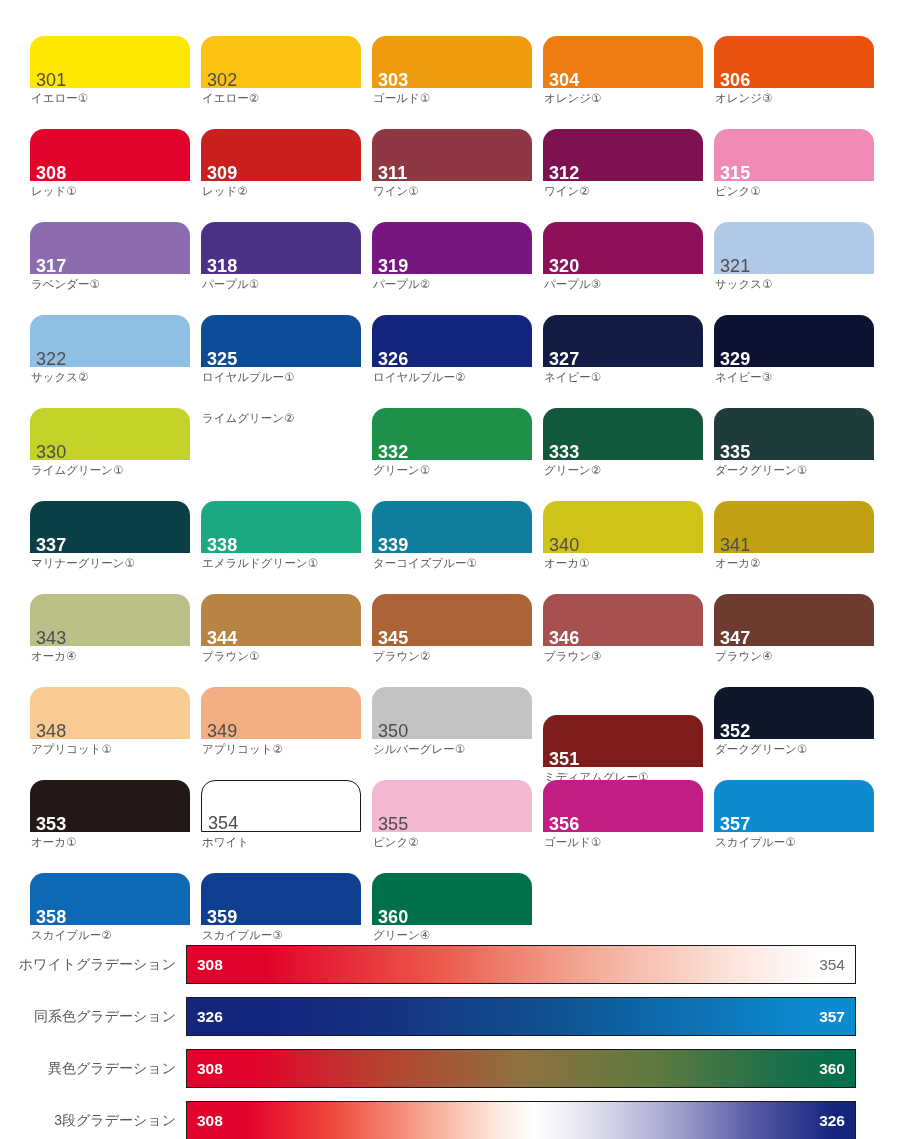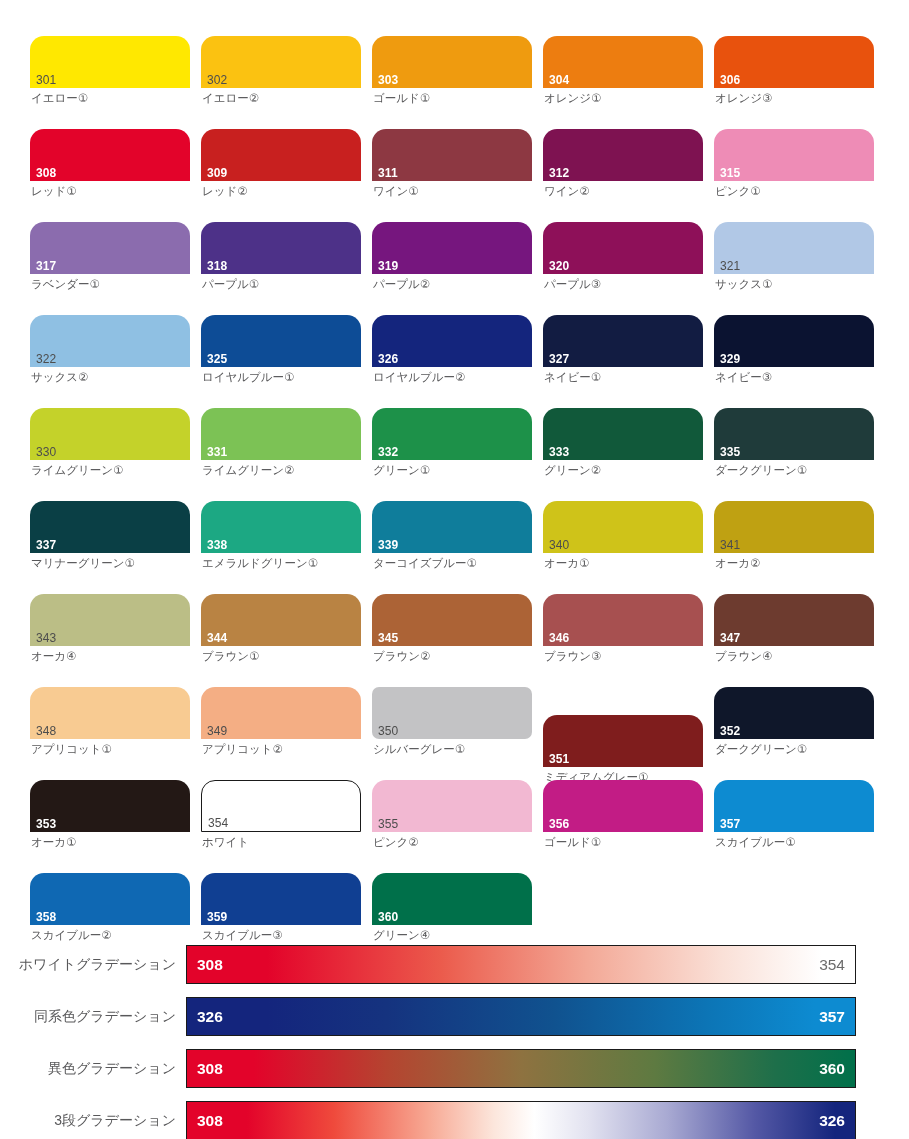--- a/index.html
+++ b/index.html
@@ -47,21 +47,21 @@
     border-radius: 14px 14px 0 0;
     box-sizing: border-box;
   }
   .swatch-chip.outlined {
     border: 1px solid #1a1a1a;
   }
   .swatch-code {
     position: absolute;
     left: 6px;
     bottom: -1px;
-    font-size: 12px;
+    font-size: 18px;
     line-height: 17px;
     letter-spacing: 0.1px;
     white-space: nowrap;
   }
   .swatch-code.bold {
     font-weight: bold;
     color: #ffffff;
   }
   .swatch-code.plain {
     font-weight: normal;
@@ -253,23 +253,20 @@
         </div>
       </div>
       <div class="swatch-row">
         <div class="swatch-cell">
           <div class="swatch-chip" style="background: rgb(196, 210, 42);">
             <span class="swatch-code plain">330</span>
           </div>
           <div class="swatch-name">ライムグリーン①</div>
         </div>
         <div class="swatch-cell">
-          <div class="swatch-chip" style="background: rgb(124, 194, 85);">
-            <span class="swatch-code bold">331</span>
-          </div>
           <div class="swatch-name">ライムグリーン②</div>
         </div>
         <div class="swatch-cell">
           <div class="swatch-chip" style="background: rgb(29, 145, 73);">
             <span class="swatch-code bold">332</span>
           </div>
           <div class="swatch-name">グリーン①</div>
         </div>
         <div class="swatch-cell">
           <div class="swatch-chip" style="background: rgb(17, 89, 58);">
@@ -355,21 +352,21 @@
           </div>
           <div class="swatch-name">アプリコット①</div>
         </div>
         <div class="swatch-cell">
           <div class="swatch-chip" style="background: rgb(244, 174, 132);">
             <span class="swatch-code plain">349</span>
           </div>
           <div class="swatch-name">アプリコット②</div>
         </div>
         <div class="swatch-cell">
-          <div class="swatch-chip" style="background: rgb(195, 195, 197); border-radius: 7px;">
+          <div class="swatch-chip" style="background: rgb(195, 195, 197);">
             <span class="swatch-code plain">350</span>
           </div>
           <div class="swatch-name">シルバーグレー①</div>
         </div>
         <div class="swatch-cell">
           <div class="swatch-chip" style="background: #7f1d1d; margin-top: 28px;">
             <span class="swatch-code bold">351</span>
           </div>
           <div class="swatch-name">ミディアムグレー①</div>
         </div>

